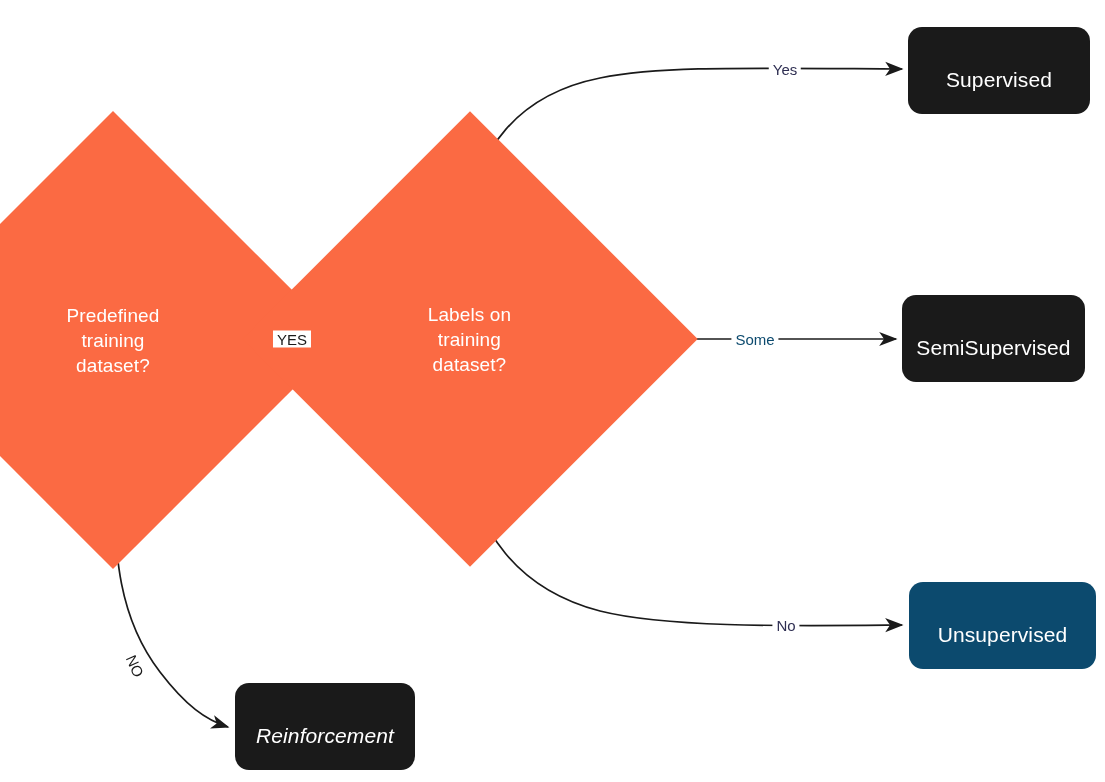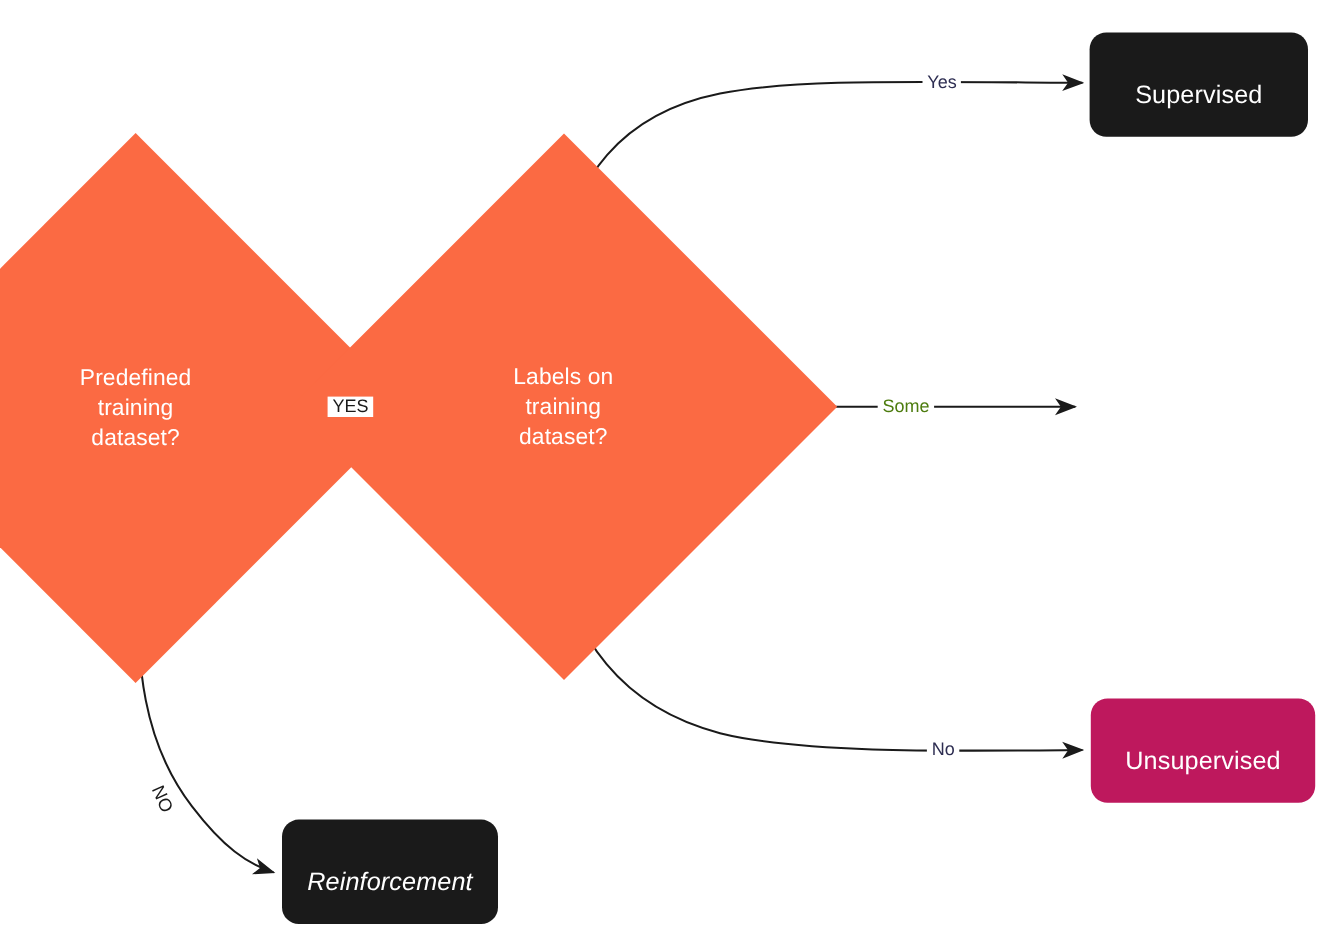--- a/index.html
+++ b/index.html
@@ -110,42 +110,45 @@
   <div class="diamond" style="left:309px; top:178px; width:322px; height:322px; background:#fb6a43;">
     <span class="dlabel">Labels on
 training
 dataset?</span>
   </div>
 
   <div class="termbox" style="left:908px; top:27px; width:182px; height:87px; background:#1a1a1a;">
     <span class="tlabel">Supervised</span>
   </div>
 
+  <div class="termbox" style="left:902px; top:295px; width:183px; height:87px; background:#1a1a1a;">
+    <span class="tlabel">SemiSupervised</span>
+  </div>
 
-  <div class="termbox" style="left:909px; top:582px; width:187px; height:87px; background:#be185d;">
+  <div class="termbox" style="left:909px; top:582px; width:187px; height:87px; background:#0c4a6e;">
     <span class="tlabel">Unsupervised</span>
   </div>
 
   <div class="termbox" style="left:235px; top:683px; width:180px; height:87px; background:#1a1a1a;font-style:italic;">
     <span class="tlabel">Reinforcement</span>
   </div>
 
   <div class="edgelabel" style="left:292px; top:339px; transform:translate(-50%,-50%); color:#1a1a1a;">
     <span>YES</span>
   </div>
 
   <div class="edgelabel rot" style="left:135px; top:666px; transform:translate(-50%,-50%) rotate(66deg); color:#1a1a1a;">
     <span>NO</span>
   </div>
 
   <div class="edgelabel" style="left:785px; top:69px; transform:translate(-50%,-50%); color:#2e2e52;">
     <span>Yes</span>
   </div>
 
-  <div class="edgelabel" style="left:755px; top:339px; transform:translate(-50%,-50%); color:#4d7c0f;text-align:center;">
+  <div class="edgelabel" style="left:755px; top:339px; transform:translate(-50%,-50%); color:#0c4a6e;text-align:center;">
     <span>Some</span>
   </div>
 
   <div class="edgelabel" style="left:786px; top:625px; transform:translate(-50%,-50%); color:#2e2e52;">
     <span>No</span>
   </div>
 
 </div>
 
 </body></html>

